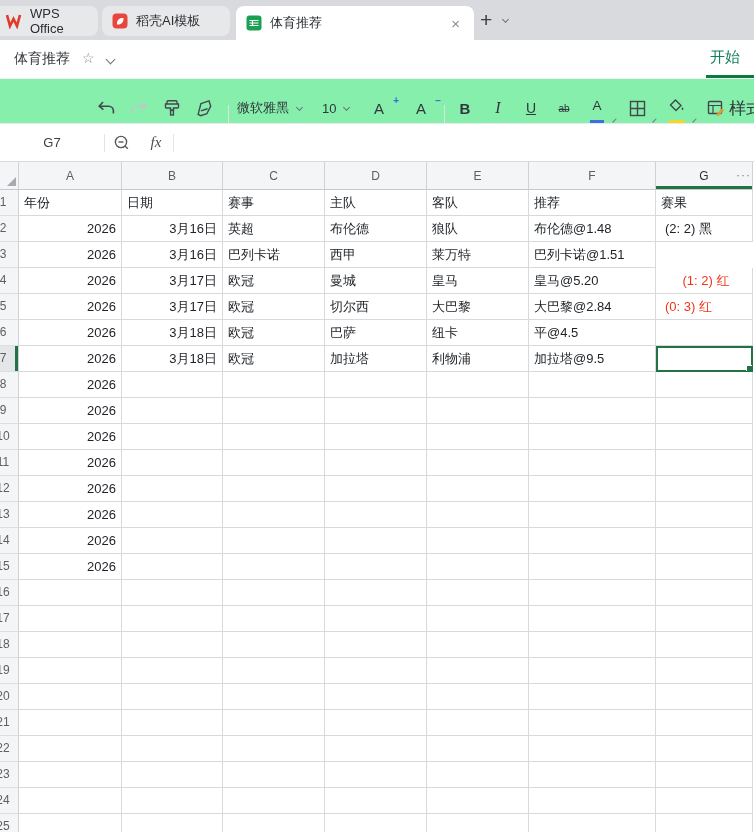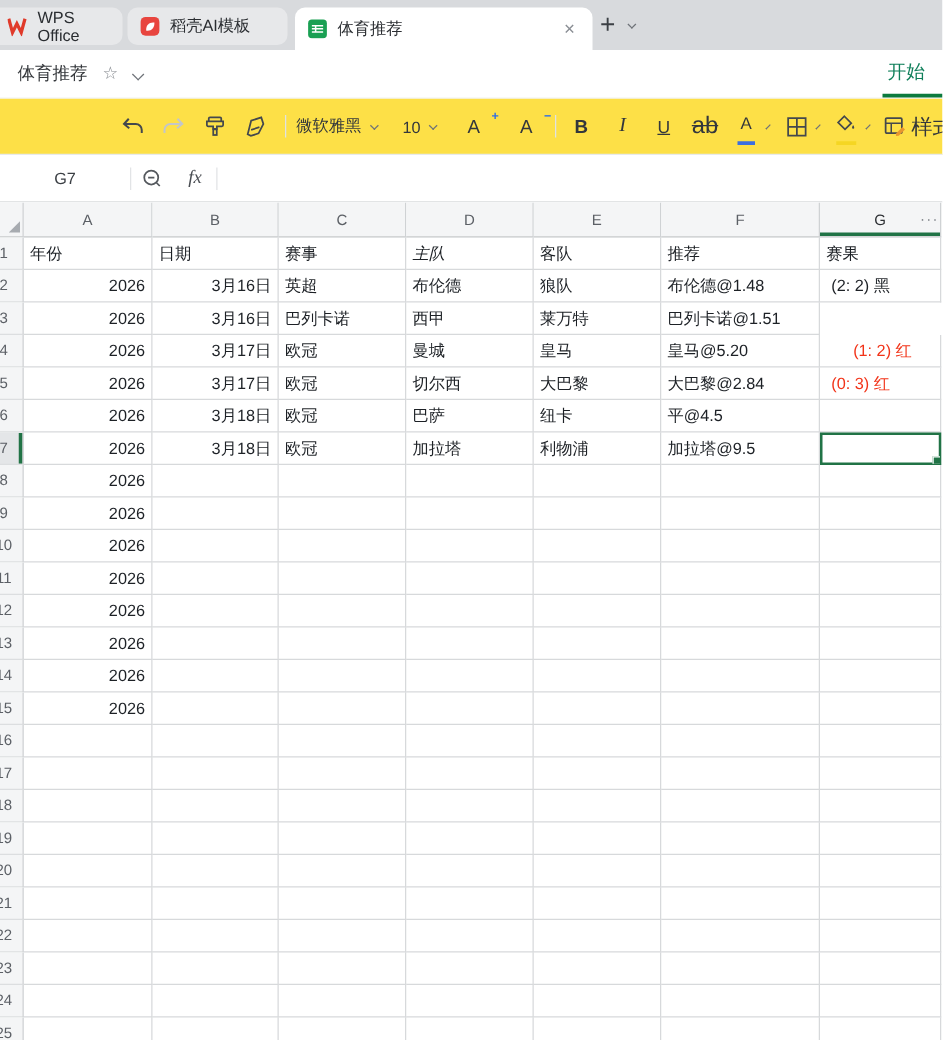--- a/index.html
+++ b/index.html
@@ -24,34 +24,34 @@
   .titlebar { position:absolute; left:0; top:40px; width:754px; height:39px; background:#fff;
               border-bottom:1px solid #f0f1f2; }
   .doc-title { position:absolute; left:14px; top:10px; font-size:14px; color:#35383c; }
   .star { position:absolute; left:82px; top:10px; font-size:14px; color:#85898f; }
   .title-caret { position:absolute; left:107px; top:16px; }
   .ribbon-tab { position:absolute; left:710px; top:8px; width:60px; font-size:15px; color:#0f7f5a;
                 white-space:nowrap; overflow:hidden; }
   .ribbon-underline { position:absolute; left:706px; bottom:0; width:48px; height:3px; background:#0c7a3d; }
 
   
-  .toolbar { position:absolute; left:0; top:79px; width:754px; height:45px; background:#fde047;
-             border-bottom:1px solid #e8eaeb; display:flex; align-items:center; padding-left:94px; }
+  .toolbar { position:absolute; left:0; top:79px; width:754px; height:45px; background:#86efac;
+             border-bottom:1px solid #e8eaeb; display:flex; align-items:flex-end; padding-left:94px; }
   .tb { height:30px; min-width:24px; display:flex; align-items:center; justify-content:center;
         color:#33373c; font-size:15px; margin-right:9px; flex:0 0 auto; }
   .tbdiv { width:1px; height:18px; background:#e0e2e4; margin:0 8px 0 2px; flex:0 0 auto; }
   .fontbox { width:76px; font-size:13px; color:#33373c; justify-content:flex-start; }
   .fontbox .caret, .sizebox .caret { margin-left:8px; margin-top:-2px; }
   .sizebox { width:36px; font-size:13px; justify-content:flex-start; }
   .afs { position:relative; font-size:15px; }
   .afs sup { position:absolute; top:2px; right:-8px; font-size:10px; color:#2f6fe4; font-weight:bold; }
   .bold { font-weight:bold; font-size:15px; }
   .italic { font-style:italic; font-family:"Liberation Serif",serif; font-size:16px; }
   .uline { text-decoration:underline; font-size:14px; }
-  .strike { text-decoration:line-through; font-size:19px; }
+  .strike { text-decoration:line-through; font-size:10px; }
   .abar { position:relative; font-size:13.5px; padding-bottom:5px; }
   .abar .bar { position:absolute; left:50%; transform:translateX(-50%); bottom:0; width:14px; height:3.5px; }
   .style-label { font-size:17px; color:#33373c; margin-left:4px; white-space:nowrap; }
 
   
   .fbar { position:absolute; left:0; top:124px; width:754px; height:38px; background:#fff;
           border-bottom:1px solid #d9dbdd; display:flex; align-items:center; }
   .namebox { width:104px; text-align:center; font-size:13px; color:#3a3e43; }
   .fdiv { width:1px; height:18px; background:#e2e4e6; }
   .fico { width:34px; display:flex; align-items:center; justify-content:center; }
@@ -239,21 +239,21 @@
   </div>
   <div>
 
   <div class="grow">
         <div class="rowhead">
           <span class="rnum">1</span>
         </div>
         <div class="gcell" style="width: 103px;">年份</div>
         <div class="gcell" style="width: 101px;">日期</div>
         <div class="gcell" style="width: 102px;">赛事</div>
-        <div class="gcell" style="width: 102px; font-style: italic;">主队</div>
+        <div class="gcell" style="width: 102px;">主队</div>
         <div class="gcell" style="width: 102px;">客队</div>
         <div class="gcell" style="width: 127px;">推荐</div>
         <div class="gcell" style="width: 97px;">赛果</div>
       </div>
       <div class="grow">
         <div class="rowhead">
           <span class="rnum">2</span>
         </div>
         <div class="gcell ar" style="width: 103px;">2026</div>
         <div class="gcell ar" style="width: 101px;">3月16日</div>

